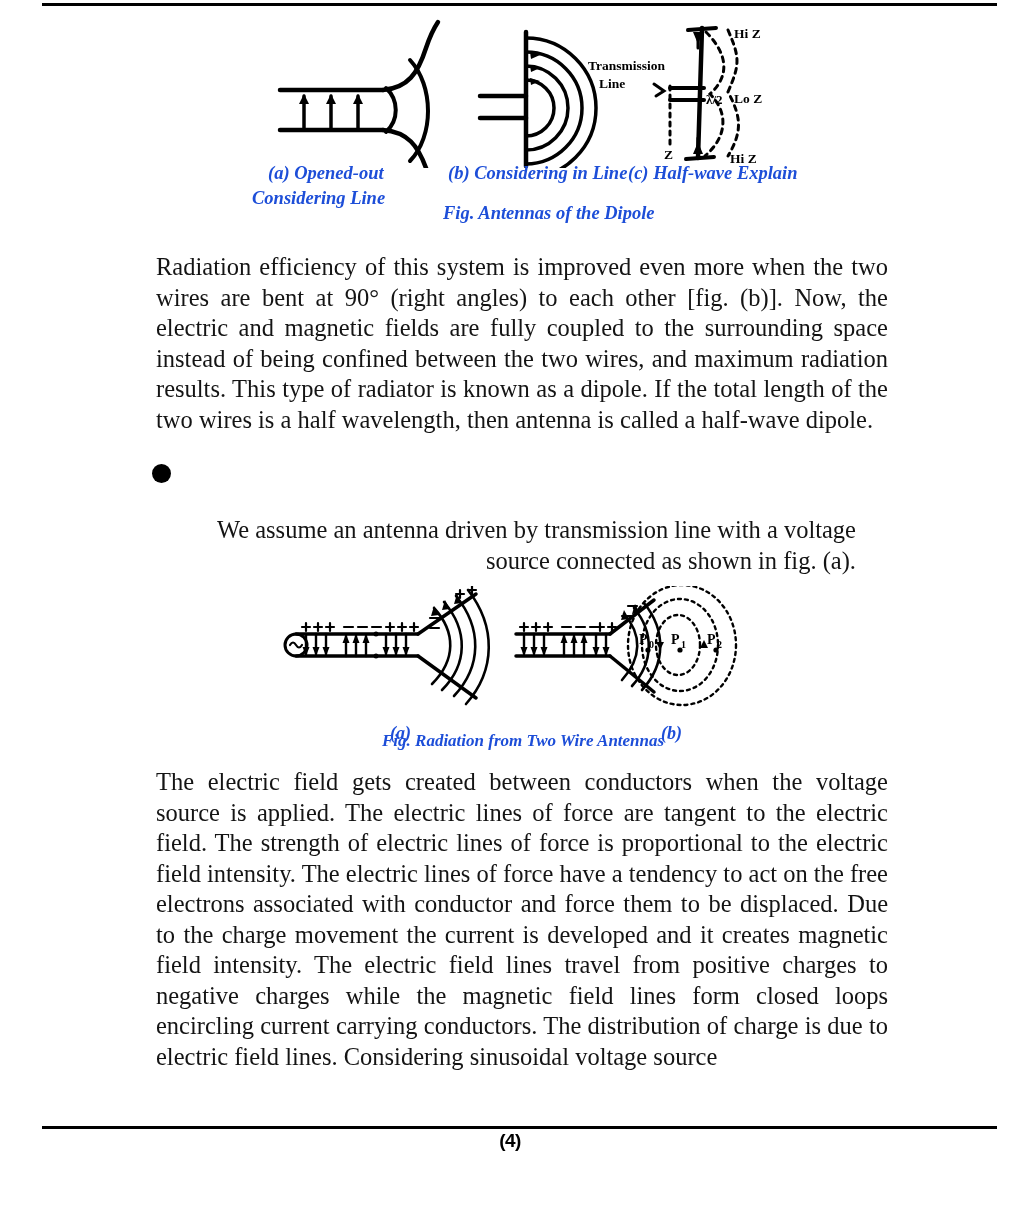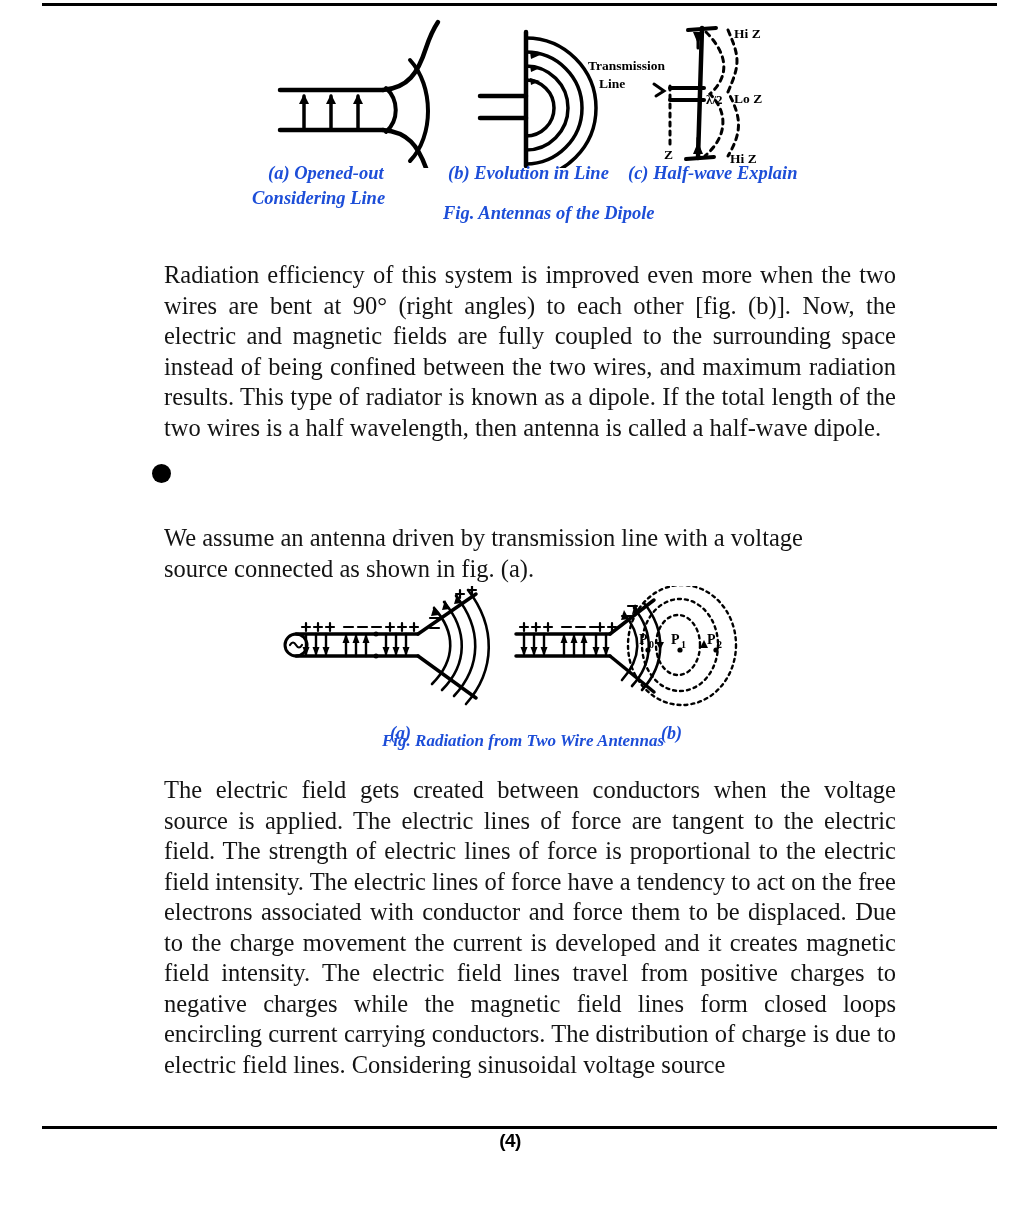--- a/index.html
+++ b/index.html
@@ -44,29 +44,29 @@
     left: 0;
     top: 1130px;
     width: 1020px;
     text-align: center;
     font-family: "Liberation Sans", "DejaVu Sans", sans-serif;
     font-weight: bold;
     font-size: 19px;
     letter-spacing: -0.5px;
   }
   p.body-par {
-    margin: 12px;
+    margin: 4px;
     font-size: 24.5px;
     line-height: 30.5px;
     text-align: justify;
     text-justify: inter-word;
     color: #141414;
   }
   p.body-par.ragged {
-    text-align: left;
+    text-align: right;
   }
 
   .par-1 { position: absolute; left: 152px; top: 248px; width: 732px; }
   .qline  { position: absolute; left: 152px; top: 462px; width: 732px; }
   .par-2 { position: absolute; left: 152px; top: 511px; width: 700px; }
   .par-3 { position: absolute; left: 152px; top: 763px; width: 732px; }
 
   .q-row {
     display: flex;
     align-items: baseline;
@@ -213,21 +213,21 @@
         <text x="476" y="85">Lo Z</text>
         <text x="448" y="86" font-size="13">λ/2</text>
         <text x="406" y="141">Z</text>
         <text x="472" y="145">Hi Z</text>
       </g>
     </svg>
   </div>
 
   <div class="caption-row cap-a">(a) Opened-out</div>
   <div class="caption-row cap-a2">Considering Line</div>
-  <div class="caption-row cap-b">(b) Evolution in Line</div>
+  <div class="caption-row cap-b">(b) Considering in Line</div>
   <div class="caption-row cap-c">(c) Half-wave Explain</div>
   <div class="caption-row cap-fig1">Fig. Antennas of the Dipole</div>
 
   <p class="body-par par-1">Radiation efficiency of this system is improved even more when the two wires are bent at 90° (right angles) to each other [fig. (b)]. Now, the electric and magnetic fields are fully coupled to the surrounding space instead of being confined between the two wires, and maximum radiation results. This type of radiator is known as a dipole. If the total length of the two wires is a half wavelength, then antenna is called a half-wave dipole.</p>
 
   <div class="qline">
     <div class="q-row">
       <span class="bullet"></span>
     </div>
   </div>

